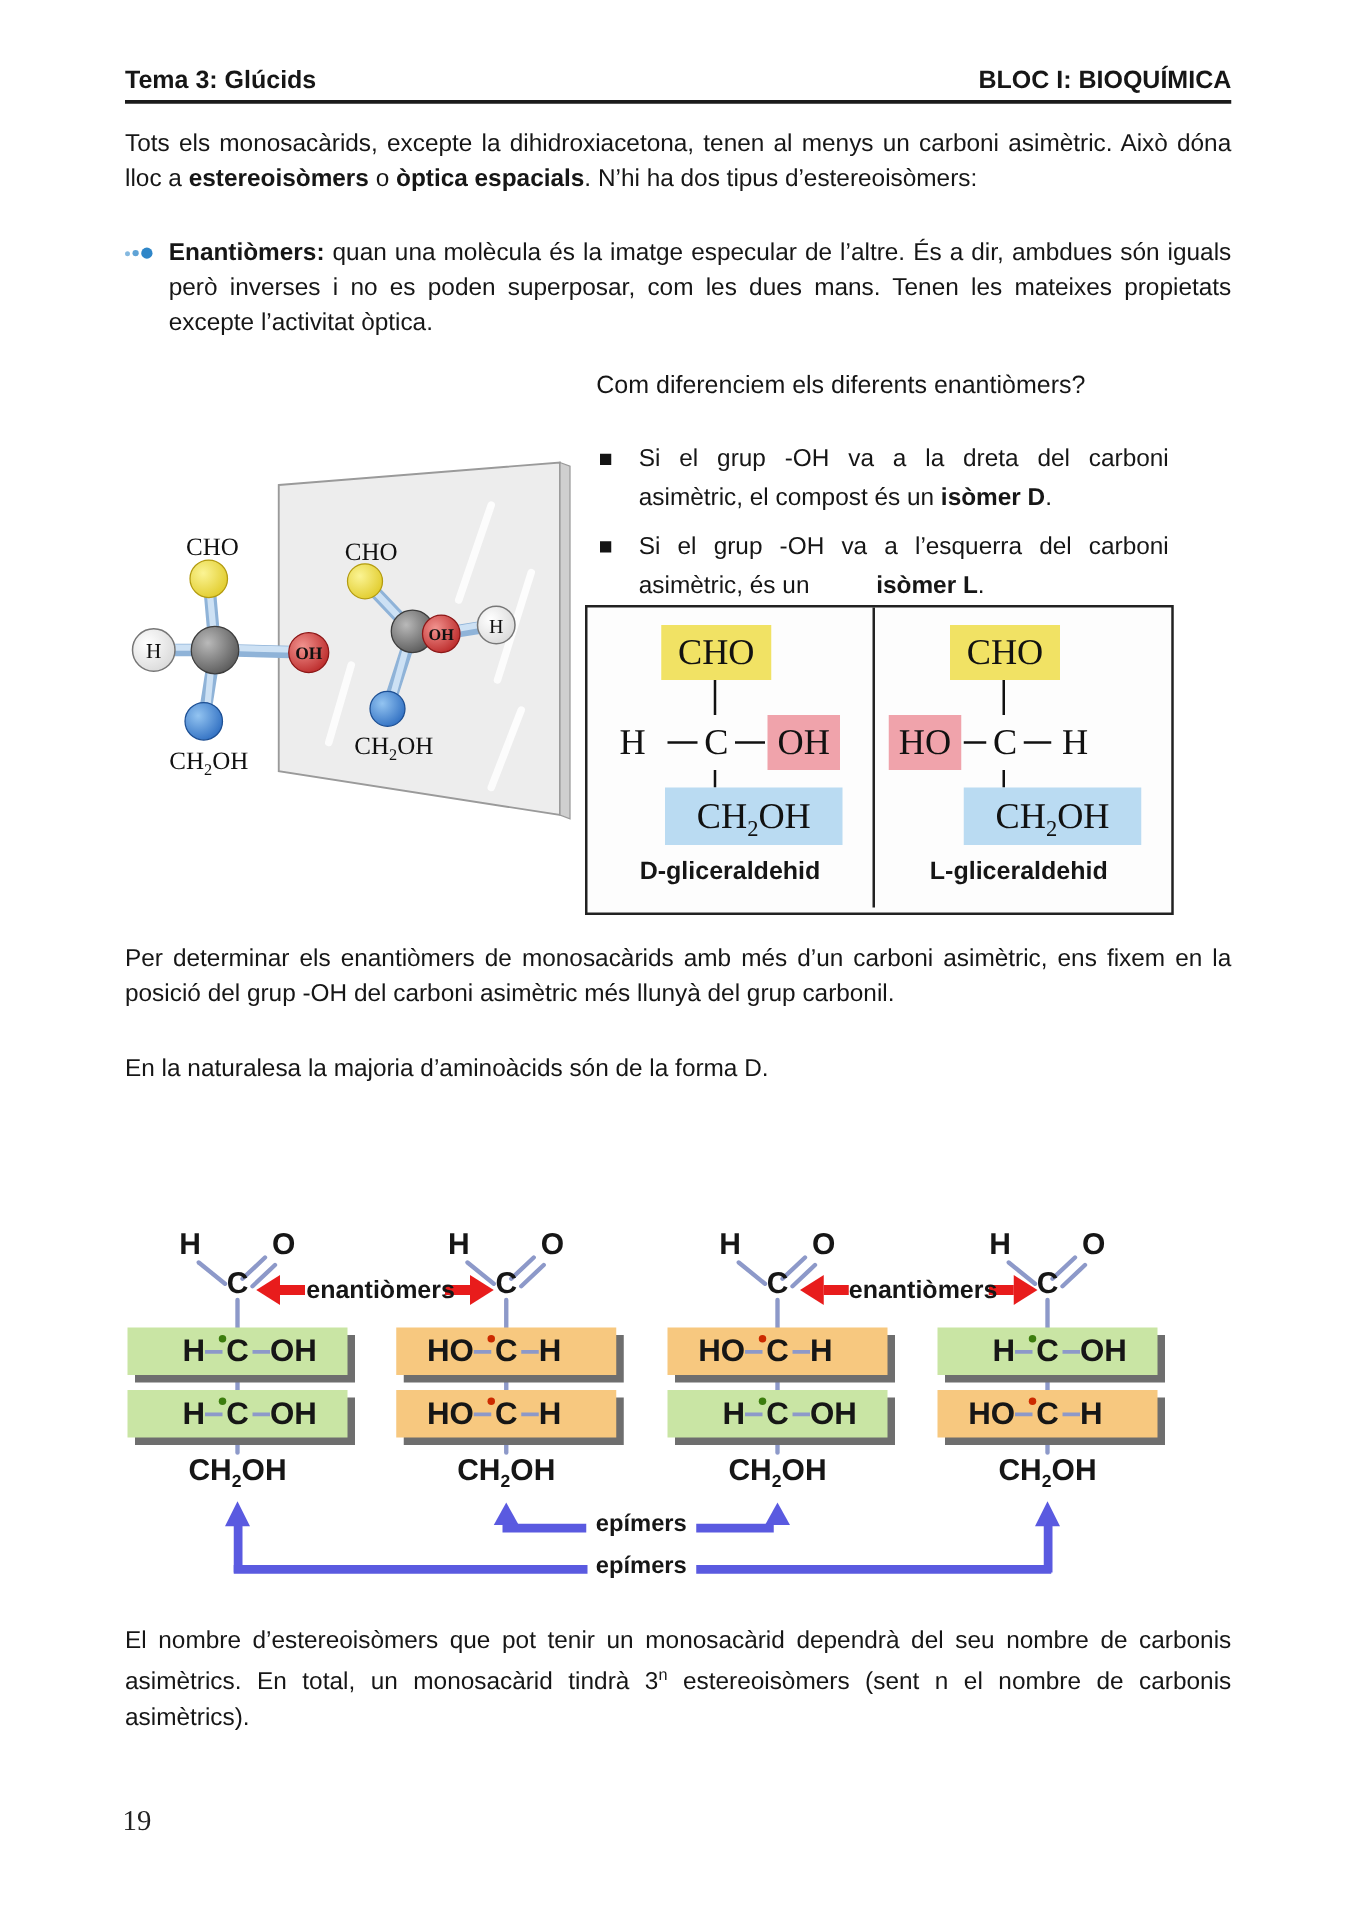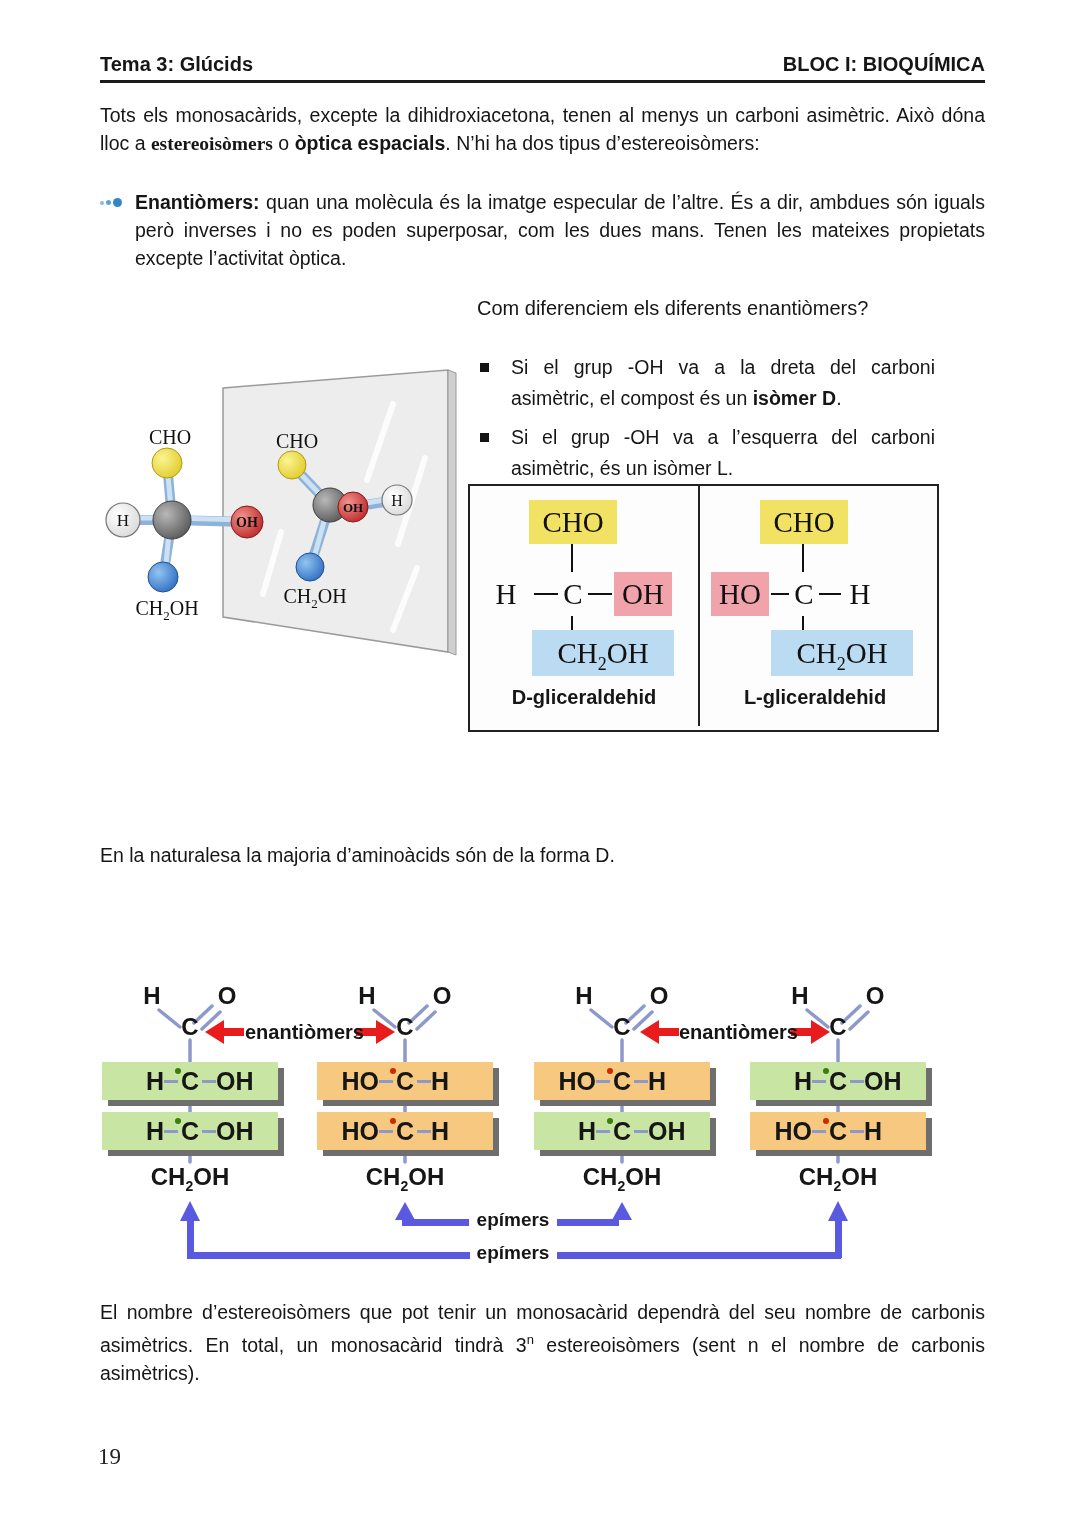--- a/index.html
+++ b/index.html
@@ -65,40 +65,40 @@
 </style>
 </head>
 <body>
 
 <div class="page">
 
   <div class="abs hdr" style="left:100px;top:53px;">Tema 3: Glúcids</div>
   <div class="abs hdr" style="right:95px;top:53px;">BLOC I: BIOQUÍMICA</div>
   <div class="rule"></div>
 
-  <div class="abs body-text" style="left:100px;top:101px;width:885px;"><span>Tots els monosacàrids, excepte la dihidroxiacetona, tenen al menys un carboni asimètric. Això dóna lloc a </span><span style="font-weight: bold; font-family: Liberation Serif, serif;">estereoisòmers</span><span> o </span><span style="font-weight: bold;">òptica espacials</span><span>. N’hi ha dos tipus d’estereoisòmers:</span></div>
+  <div class="abs body-text" style="left:100px;top:101px;width:885px;"><span>Tots els monosacàrids, excepte la dihidroxiacetona, tenen al menys un carboni asimètric. Això dóna lloc a </span><span style="font-weight: bold;">estereoisòmers</span><span> o </span><span style="font-weight: bold;">òptica espacials</span><span>. N’hi ha dos tipus d’estereoisòmers:</span></div>
 
   <div class="bullet-item" style="left:100px;top:188px;width:885px;">
     <span class="dots">
         <i class="d1"></i>
         <i class="d2"></i>
         <i class="d3"></i>
       </span>
     <div class="txt body-text"><span style="font-weight: bold;">Enantiòmers:</span><span> quan una molècula és la imatge especular de l’altre. És a dir, ambdues són iguals però inverses i no es poden superposar, com les dues mans. Tenen les mateixes propietats excepte l’activitat òptica.</span></div>
   </div>
 
   <div class="abs question" style="left:477px;top:297px;width:470px;">Com diferenciem els diferents enantiòmers?</div>
 
   <div class="sub-bullet" style="left:477px;top:352px;width:458px;">
     <span class="sq"></span>
     <div class="txt"><span>Si el grup -OH va a la dreta del carboni asimètric, el compost és un </span><span style="font-weight: bold;">isòmer D</span><span>.</span></div>
   </div>
   <div class="sub-bullet" style="left:477px;top:422px;width:458px;">
     <span class="sq"></span>
-    <div class="txt"><span>Si el grup -OH va a l’esquerra del carboni asimètric, és un </span><span style="font-weight: normal;">isòmer L</span><span>.</span></div>
+    <div class="txt"><span>Si el grup -OH va a l’esquerra del carboni asimètric, és un </span><span style="font-weight: bold; margin-left: 48px;">isòmer L</span><span>.</span></div>
   </div>
 
   <svg class="abs" style="left:95px;top:362px;" width="378" height="312" viewBox="0 0 378 312">
     <defs>
       <radialGradient id="gGray" cx="35%" cy="35%" r="75%">
           <stop offset="0%" stop-color="#b9b9b9"></stop>
           <stop offset="100%" stop-color="#555"></stop>
         </radialGradient>
       <radialGradient id="gYellow" cx="35%" cy="35%" r="75%">
           <stop offset="0%" stop-color="#fbf494"></stop>
@@ -197,20 +197,21 @@
       <i class="bondline" style="left:70px;top:107px;width:18px;height:2px;"></i>
       <span class="cellblock chem" style="left:90px;top:86px;width:26px;height:44px;line-height:44px;">C</span>
       <i class="bondline" style="left:118px;top:107px;width:22px;height:2px;"></i>
       <span class="cellblock chem" style="left:142px;top:86px;width:34px;height:44px;line-height:44px;">H</span>
       <i class="bondline" style="left:101px;top:130px;width:2px;height:14px;"></i>
       <span class="cellblock chem hl-blue" style="left:70px;top:144px;width:142px;height:46px;line-height:46px;"><span>CH</span><sub>2</sub><span>OH</span></span>
       <div class="caption">L-gliceraldehid</div>
     </div>
   </div>
 
+  <div class="abs body-text" style="left:100px;top:753px;width:885px;">Per determinar els enantiòmers de monosacàrids amb més d’un carboni asimètric, ens fixem en la posició del grup -OH del carboni asimètric més llunyà del grup carbonil.</div>
   <div class="abs body-text" style="left:100px;top:841px;width:885px;">En la naturalesa la majoria d’aminoàcids són de la forma D.</div>
 
 
   <div class="diagram">
     <svg class="overlay" width="890" height="310" viewBox="0 0 890 310">
 
       <g stroke="#8d99c9" stroke-width="3.5" stroke-linecap="round">
         <line x1="64" y1="30" x2="85" y2="47"></line>
           <line x1="117" y1="26" x2="99" y2="43"></line>
           <line x1="125" y1="32" x2="107" y2="49"></line>

